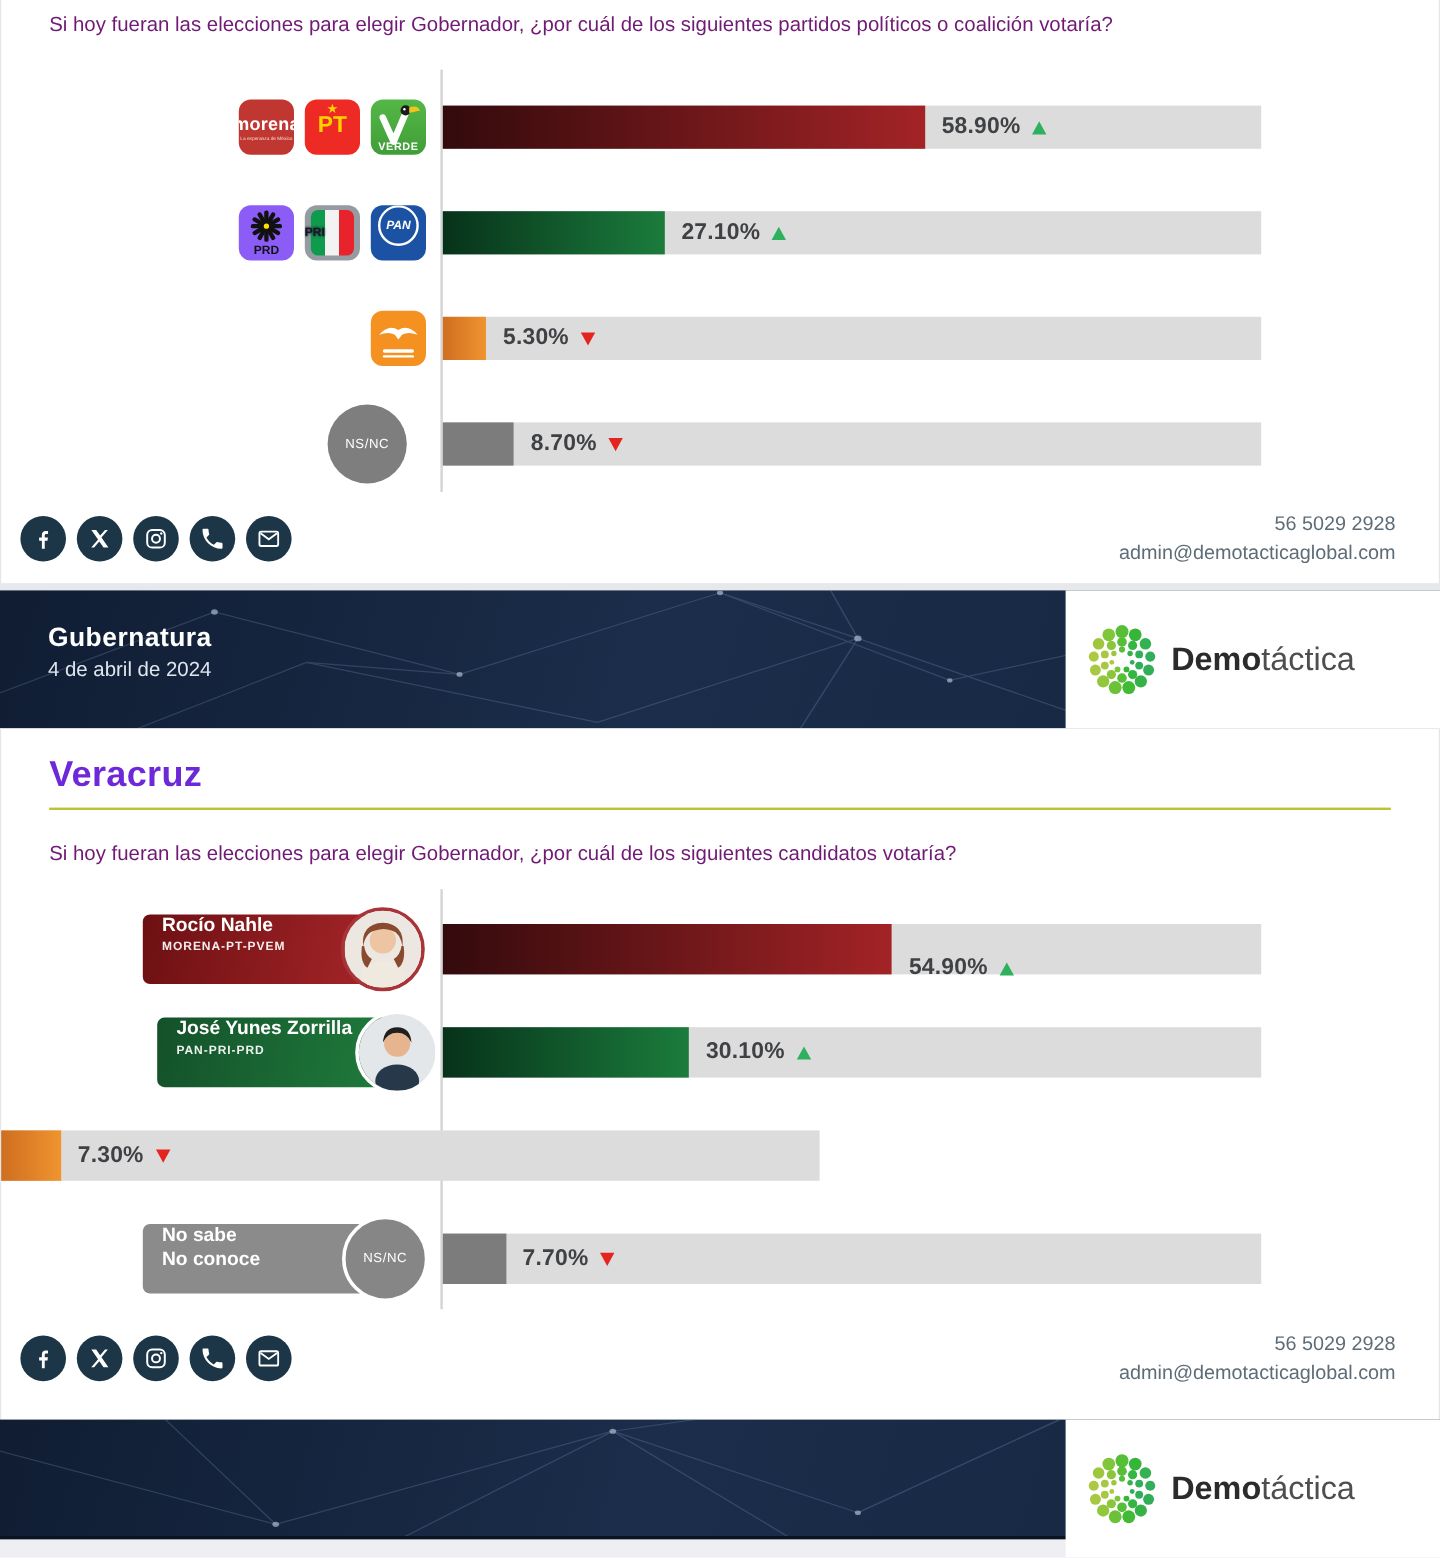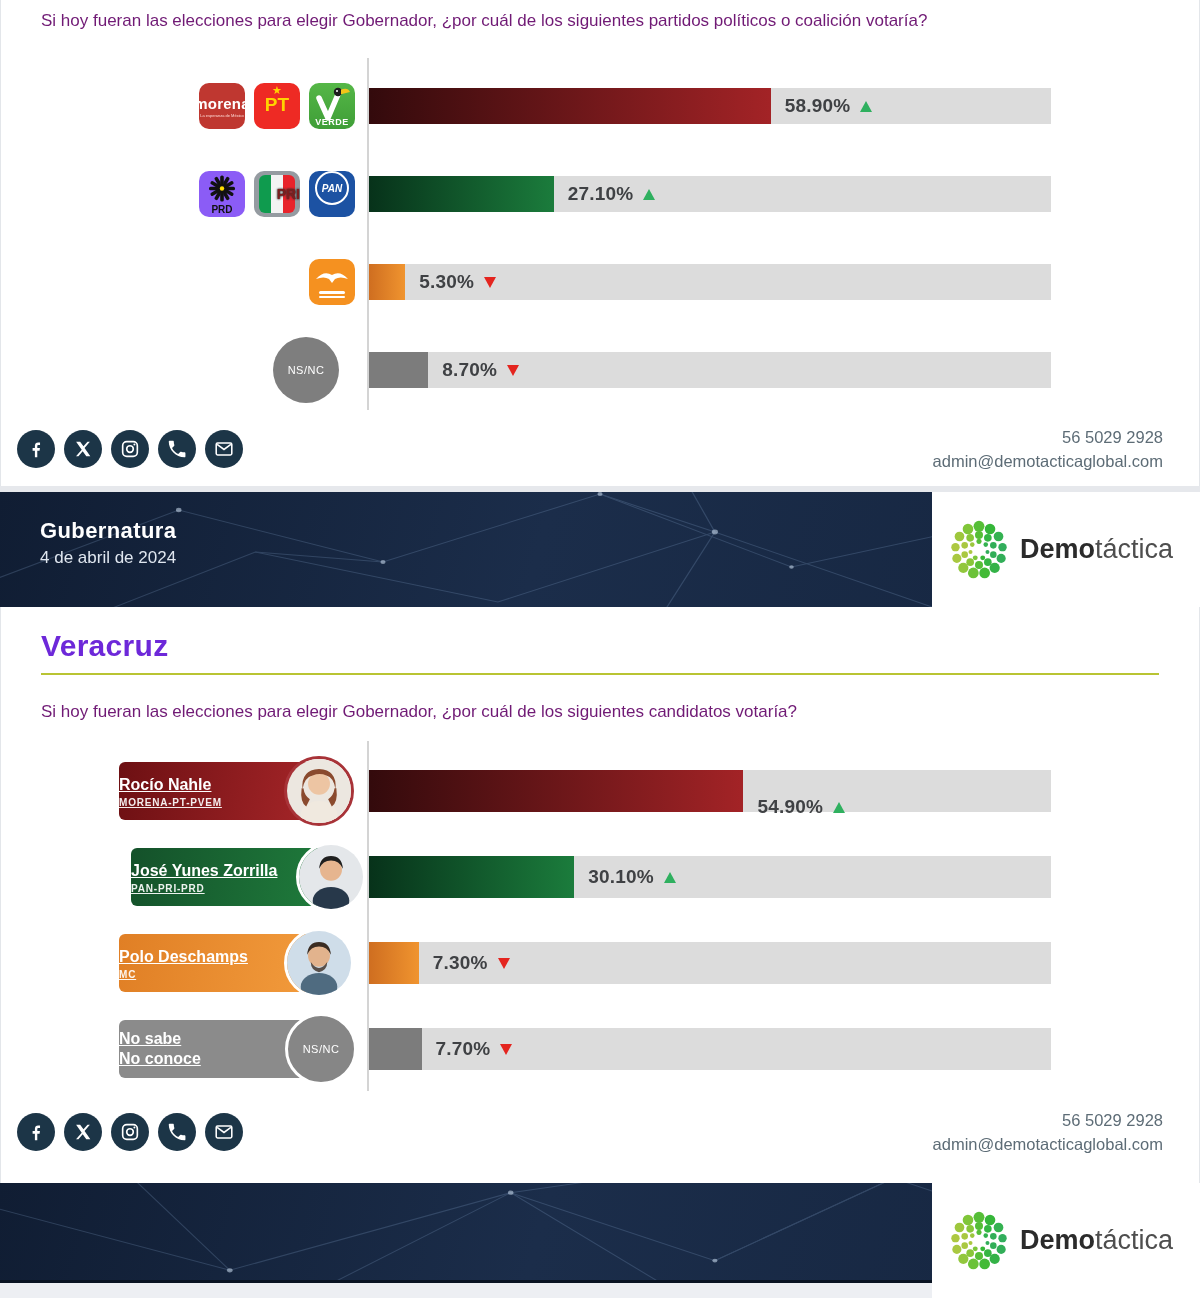--- a/index.html
+++ b/index.html
@@ -49,37 +49,37 @@
   .plogo.pt{background:#ee2a24;}
   .pt-star{position:absolute;top:1px;left:50%;transform:translateX(-50%);color:#ffd200;font-size:11px;}
   .pt-txt{position:absolute;top:11px;left:0;right:0;text-align:center;color:#ffd200;font-weight:800;font-size:19px;}
   .plogo.verde{background:linear-gradient(#55b747,#3f9e37);}
   .verde-txt{position:absolute;bottom:2px;left:0;right:0;text-align:center;color:#fff;font-weight:800;font-size:9px;letter-spacing:.5px;}
   .plogo.prd{background:#8b5cf6;}
   .prd-txt{position:absolute;bottom:2px;left:0;right:0;text-align:center;color:#111;font-weight:800;font-size:10px;}
   .plogo.pri{background:#959ba1;}
   .pri-stripes{position:absolute;inset:4px 5px;border-radius:6px;
     background:linear-gradient(90deg,#0f9b4e 0 33%,#f3f3f3 33% 66%,#e8232b 66%);}
-  .pri-txt{position:absolute;top:50%;left:0;right:0;transform:translateY(-50%);text-align:right;
-    color:#7f1d1d;font-weight:800;font-size:14px;text-shadow:0 0 2px #333,0 0 2px #333;}
+  .pri-txt{position:absolute;top:50%;left:0;right:0;transform:translateY(-50%);text-align:left;
+    color:#0f172a;font-weight:800;font-size:10px;text-shadow:0 0 2px #333,0 0 2px #333;}
   .plogo.pan{background:#1c52a3;display:flex;align-items:flex-start;justify-content:center;}
   .pan-ring{width:30px;height:30px;border:2.5px solid #fff;border-radius:50%;display:flex;
     align-items:center;justify-content:center;color:#fff;font-weight:800;font-style:italic;font-size:10px;}
   .plogo.mc{background:#f59120;}
   .mc-lines{position:absolute;bottom:7px;left:10px;right:10px;}
   .mc-lines i{display:block;height:2.5px;background:#fff;border-radius:2px;margin-top:2px;}
 
   .nsnc-badge{width:66px;height:66px;border-radius:50%;background:#7e7e7e;color:#fff;
     display:flex;align-items:center;justify-content:center;font-size:11px;letter-spacing:.5px;
     margin-right:16px;flex:0 0 auto;}
 
   
   .cand-card{position:absolute;left:118px;top:50%;transform:translateY(-50%);width:196px;height:58px;
-    border-radius:6px;color:#fff;display:flex;flex-direction:column;justify-content:center;
-    box-sizing:border-box;text-decoration:underline;}
+    border-radius:6px;color:#fff;display:flex;flex-direction:column;justify-content:flex-start;
+    padding-left:16px;box-sizing:border-box;}
   .cand-name{font-size:16px;font-weight:600;line-height:1.25;}
   .cand-party{font-size:10px;font-weight:600;letter-spacing:.8px;margin-top:2px;opacity:.92;}
   .photo{position:absolute;right:-39px;top:50%;transform:translateY(-50%);width:70px;height:70px;
     border-radius:50%;overflow:hidden;box-sizing:border-box;}
   .photo svg{display:block;width:100%;height:100%;}
   .nsnc-badge2{position:absolute;right:-42px;top:50%;transform:translateY(-50%);width:72px;height:72px;
     border-radius:50%;background:#868686;border:3px solid #fff;color:#fff;display:flex;
     align-items:center;justify-content:center;font-size:11px;letter-spacing:.5px;box-sizing:border-box;}
 
   
@@ -97,21 +97,21 @@
   #banner1{top:492px;height:115px;background:linear-gradient(105deg,#101d33 0%,#1b2d4a 45%,#15253f 100%);}
   #banner2{top:1183px;height:115px;background:transparent;}
   #banner2 .navy{position:absolute;left:0;top:0;right:0;height:100px;
     background:linear-gradient(105deg,#101d33 0%,#1b2d4a 45%,#15253f 100%);
     border-bottom:3px solid #0a1322;box-sizing:border-box;overflow:hidden;}
   #banner2 .strip{position:absolute;left:0;top:100px;right:0;height:15px;background:#edeff3;}
   .net{position:absolute;left:0;top:0;width:100%;height:100%;}
   .bt{position:absolute;left:40px;top:26px;color:#fff;z-index:2;}
   .bt .t1{font-size:22px;font-weight:800;letter-spacing:.4px;}
   .bt .t2{font-size:17px;font-weight:300;color:#dfe6ef;margin-top:4px;}
-  .logo-box{position:absolute;right:0;top:0;width:268px;height:100%;background:#fff;z-index:3;
+  .logo-box{position:absolute;right:0;top:0;width:312px;height:100%;background:#fff;z-index:3;
     display:flex;align-items:center;padding-left:16px;box-sizing:border-box;}
   .brand-text{font-size:27px;color:#2d2d2d;margin-left:10px;white-space:nowrap;}
   .brand-text .bold{font-weight:800;color:#2b2b2b;}
   .brand-text .light{font-weight:300;color:#4e4e4e;}
 </style>
 </head>
 <body>
 
 <div class="page">
 
@@ -360,35 +360,20 @@
           </div>
           <div class="track t42">
             <div class="fill" style="width: 30.1%; background: linear-gradient(90deg, rgb(7, 50, 26), rgb(27, 124, 60));"></div>
             <div class="val" style="left: calc(30.1% + 14px);">
               <span class="pct">30.10%</span>
               <span class="tri up"></span>
             </div>
           </div>
         </div>
         <div class="crow h86">
-          <div class="lcell">
-            <div class="cand-card" style="background: linear-gradient(100deg, rgb(224, 127, 37), rgb(242, 155, 60));">
-              <div class="cand-name">Polo Deschamps</div>
-              <div class="cand-party">MC</div>
-              <div class="photo" style="border: 3px solid rgb(255, 255, 255);">
-                <svg viewBox="0 0 70 70">
-                  <rect width="70" height="70" fill="#cfdde9"></rect>
-    <ellipse cx="35" cy="61" rx="20" ry="15" fill="#4f6b80"></ellipse>
-    <circle cx="35" cy="27" r="12" fill="#e2b38d"></circle>
-    <path d="M22 26 Q23 12 35 12 Q47 12 48 26 Q44 17 35 17 Q26 17 22 26 Z" fill="#3a2c22"></path>
-    <path d="M26 34 Q35 47 44 34 Q44 43 35 45 Q26 43 26 34 Z" fill="#3a2c22" opacity="0.8"></path>
-                </svg>
-              </div>
-            </div>
-          </div>
           <div class="track t42">
             <div class="fill" style="width: 7.3%; background: linear-gradient(90deg, rgb(207, 110, 32), rgb(240, 148, 47));"></div>
             <div class="val" style="left: calc(7.3% + 14px); justify-content: flex-end;">
               <span class="pct">7.30%</span>
               <span class="tri down"></span>
             </div>
           </div>
         </div>
         <div class="crow h86">
           <div class="lcell">

